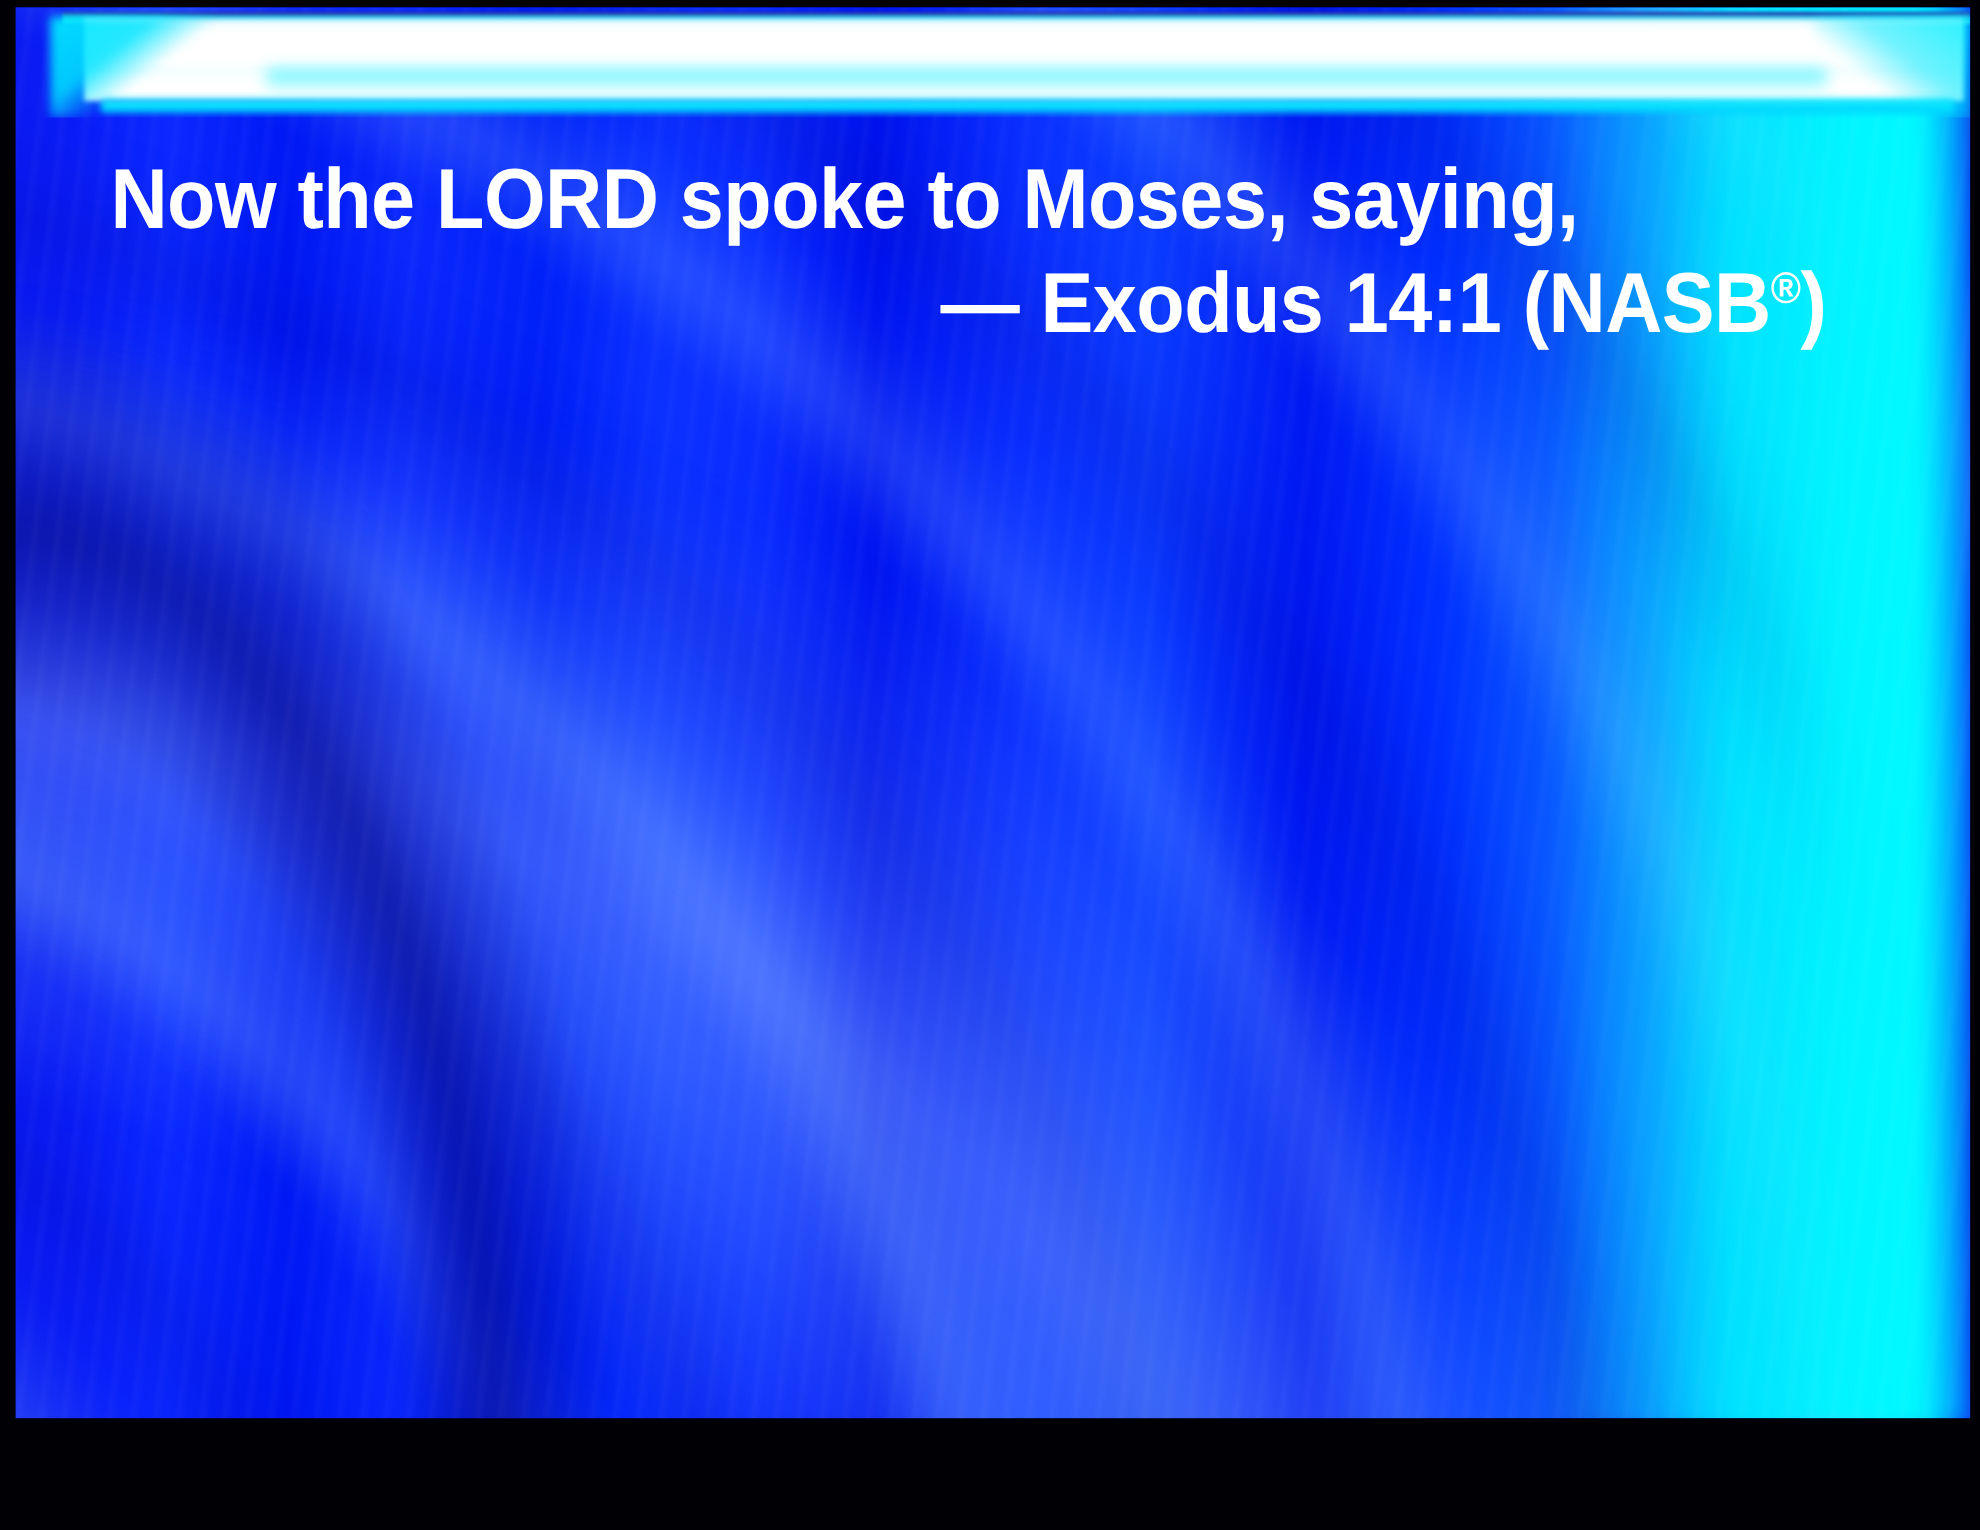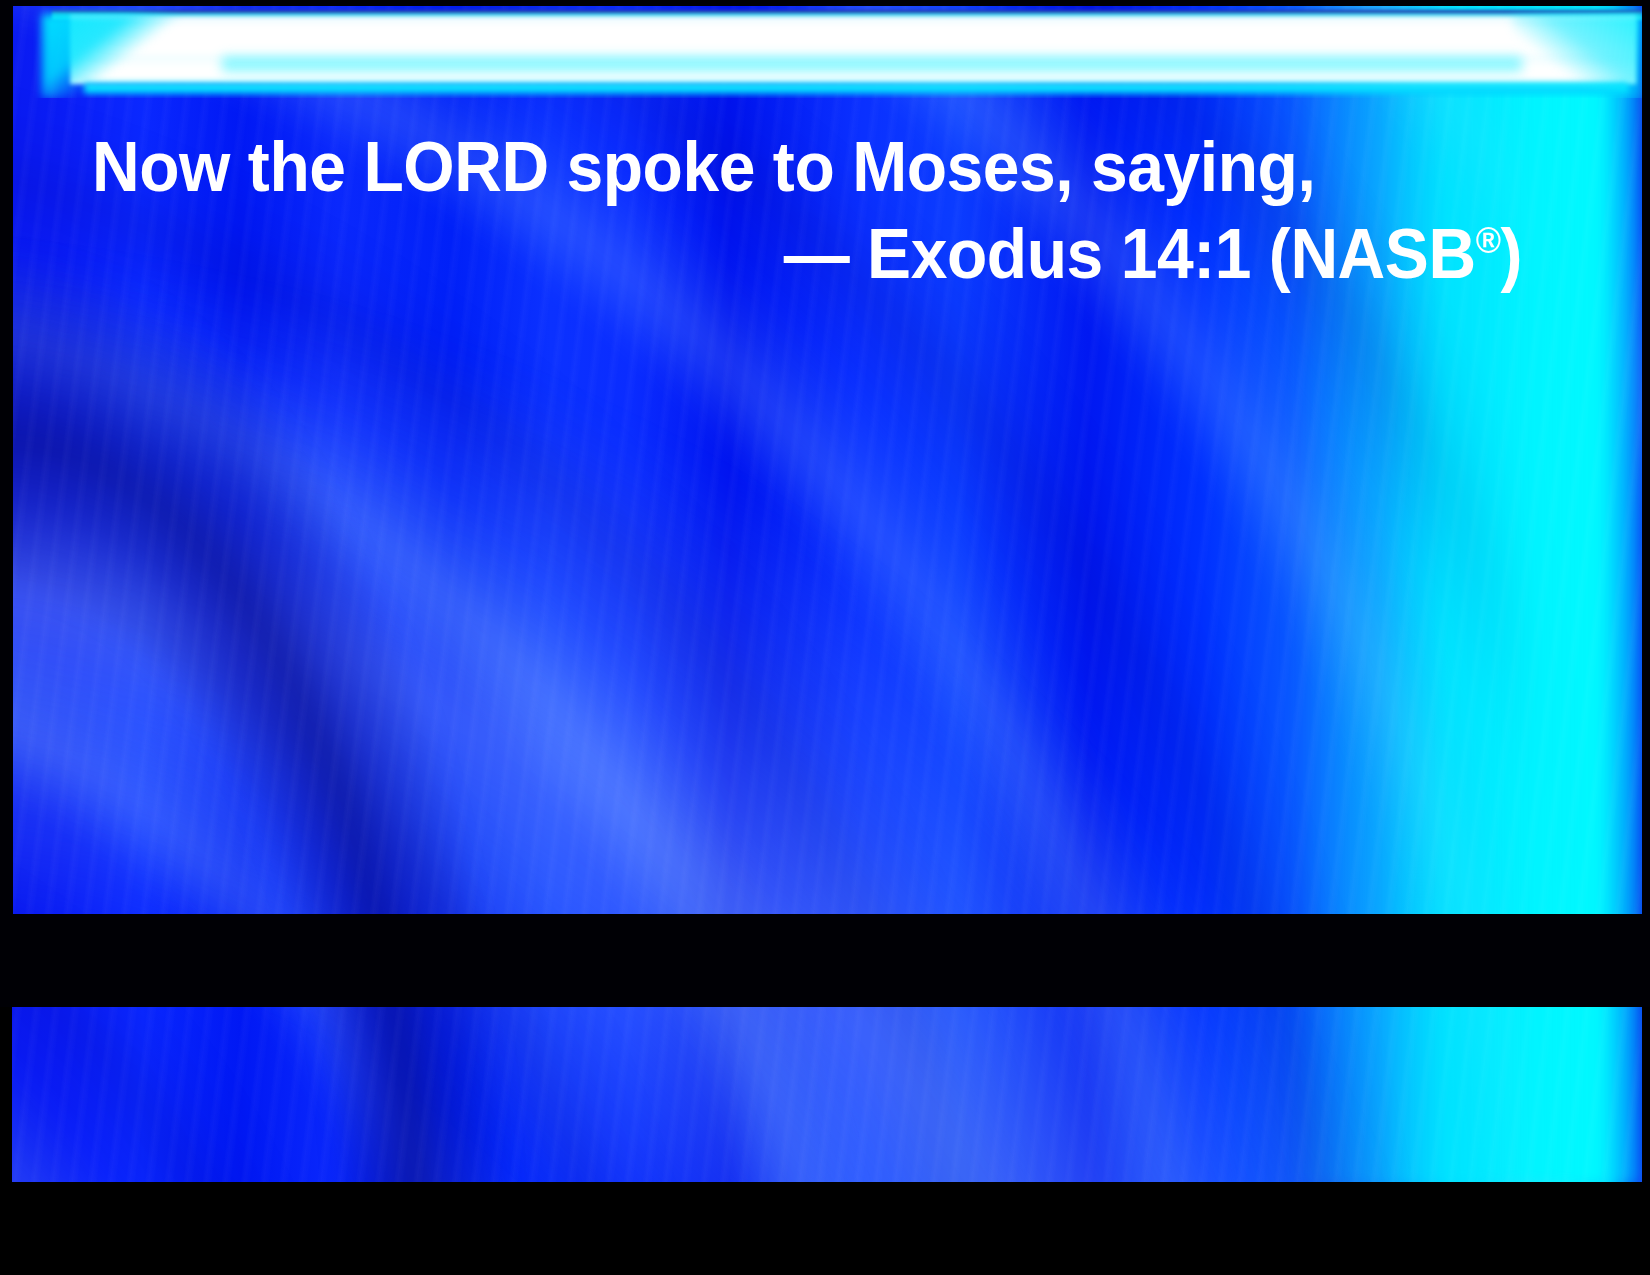--- a/index.html
+++ b/index.html
@@ -16,21 +16,21 @@
     overflow: hidden;
     background: #000000;
     font-family: "Liberation Sans", "DejaVu Sans", sans-serif;
   }
 
   
   .slide-frame {
     position: absolute;
     left: 0; top: 0;
     width: 1650px;
-    height: 1007px;
+    height: 1275px;
     background: #010004;
   }
 
   
   .slide-canvas {
     position: absolute;
     left: 12px;
     top: 6px;
     width: 1630px;
     height: 1176px;

